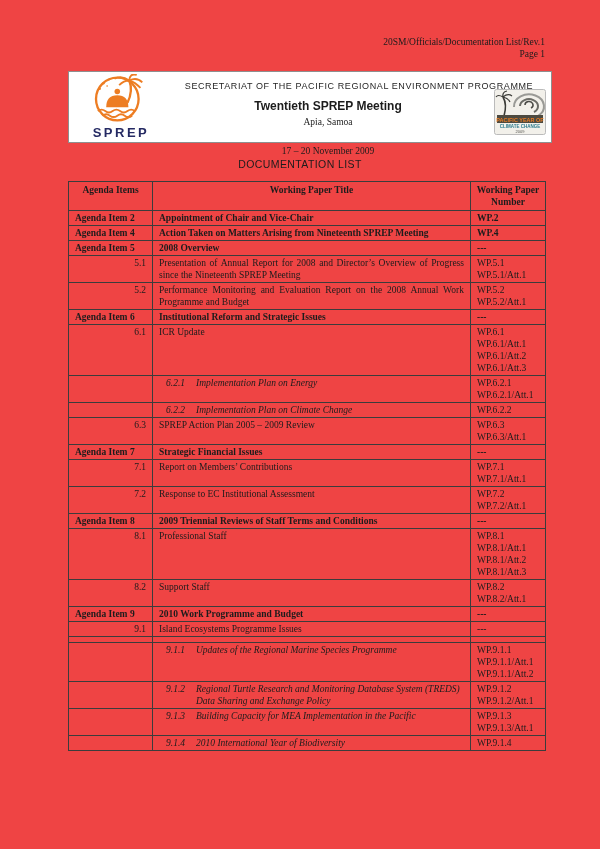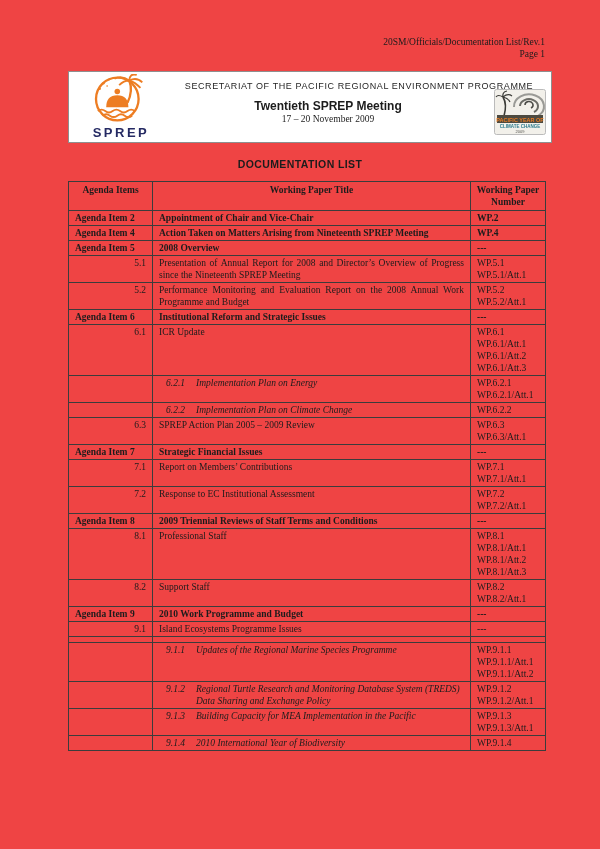--- a/index.html
+++ b/index.html
@@ -25,27 +25,27 @@
     font-size:13px; letter-spacing:2.5px; color:#252A63; margin-top:-3px;
   }
   .org-name {
     position:absolute; top:9px; left:98px; right:0px; text-align:center;
     font-family:"Liberation Sans", sans-serif; font-weight:normal;
     font-size:9px; letter-spacing:0.6px; white-space:nowrap; color:#1f1f1f;
   }
   .meeting-block { position:absolute; top:27px; left:98px; right:62px; text-align:center; }
   .meeting-title { font-family:"Liberation Sans", sans-serif; font-weight:bold; font-size:12px; }
   .meeting-loc   { font-size:9.5px; margin-top:4px; }
-  .meeting-dates { font-size:9.5px; margin-top:1px; }
+  .meeting-dates { font-size:9.5px; margin-top:19px; }
   .climate-logo  { position:absolute; right:5px; bottom:3px; }
 
   
   .doc-title {
     position:absolute; top:158px; left:0; width:600px; text-align:center;
-    font-family:"Liberation Sans", sans-serif; font-weight:bold;
+    font-family:"Liberation Sans", sans-serif; font-weight:normal;
     font-size:10.5px; letter-spacing:0.4px;
   }
 
   
   table.doc-table {
     position:absolute; top:181px; left:68px; width:477px;
     border-collapse:collapse; table-layout:fixed;
     font-size:9.5px;
   }
   .doc-table th, .doc-table td {
@@ -97,20 +97,21 @@
           <circle cx="22" cy="13" r="0.9" fill="#ED7D23"></circle>
         </svg>
       </span>
       <div class="sprep-wordmark">SPREP</div>
     </div>
 
     <div class="org-name">SECRETARIAT OF THE PACIFIC REGIONAL ENVIRONMENT PROGRAMME</div>
 
     <div class="meeting-block">
       <div class="meeting-title">Twentieth SPREP Meeting</div>
+      <div class="meeting-loc">Apia, Samoa</div>
       <div class="meeting-dates">17 – 20 November 2009</div>
     </div>
 
     <div class="climate-logo">
       <svg width="52" height="46" viewBox="0 0 52 46">
         <rect x="0.5" y="0.5" width="51" height="45" rx="2" fill="#f2f0ea" stroke="#bbbbbb"></rect>
         <path d="M20,18 a15,12 0 1 1 24,9" fill="none" stroke="#9a9a96" stroke-width="2"></path>
         <path d="M26,17 a9,7 0 1 1 14,6" fill="none" stroke="#6b6b66" stroke-width="2"></path>
         <path d="M31,16 a4,3.5 0 1 1 6,3" fill="none" stroke="#4a4a46" stroke-width="1.5"></path>
         <path d="M10,27 C12,20 12,13 9,8" fill="none" stroke="#3a3a36" stroke-width="1.6"></path>

